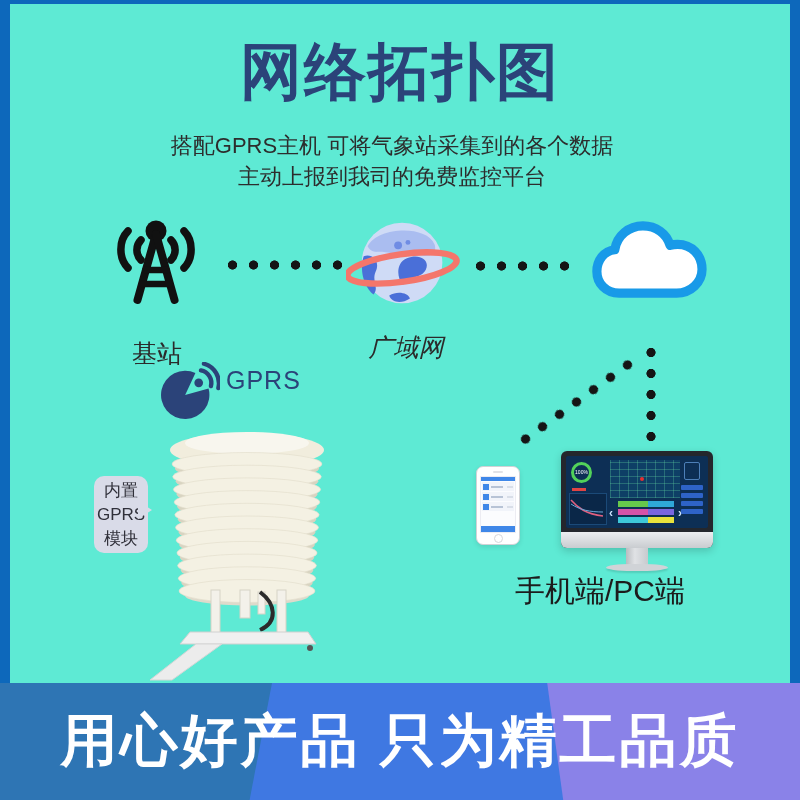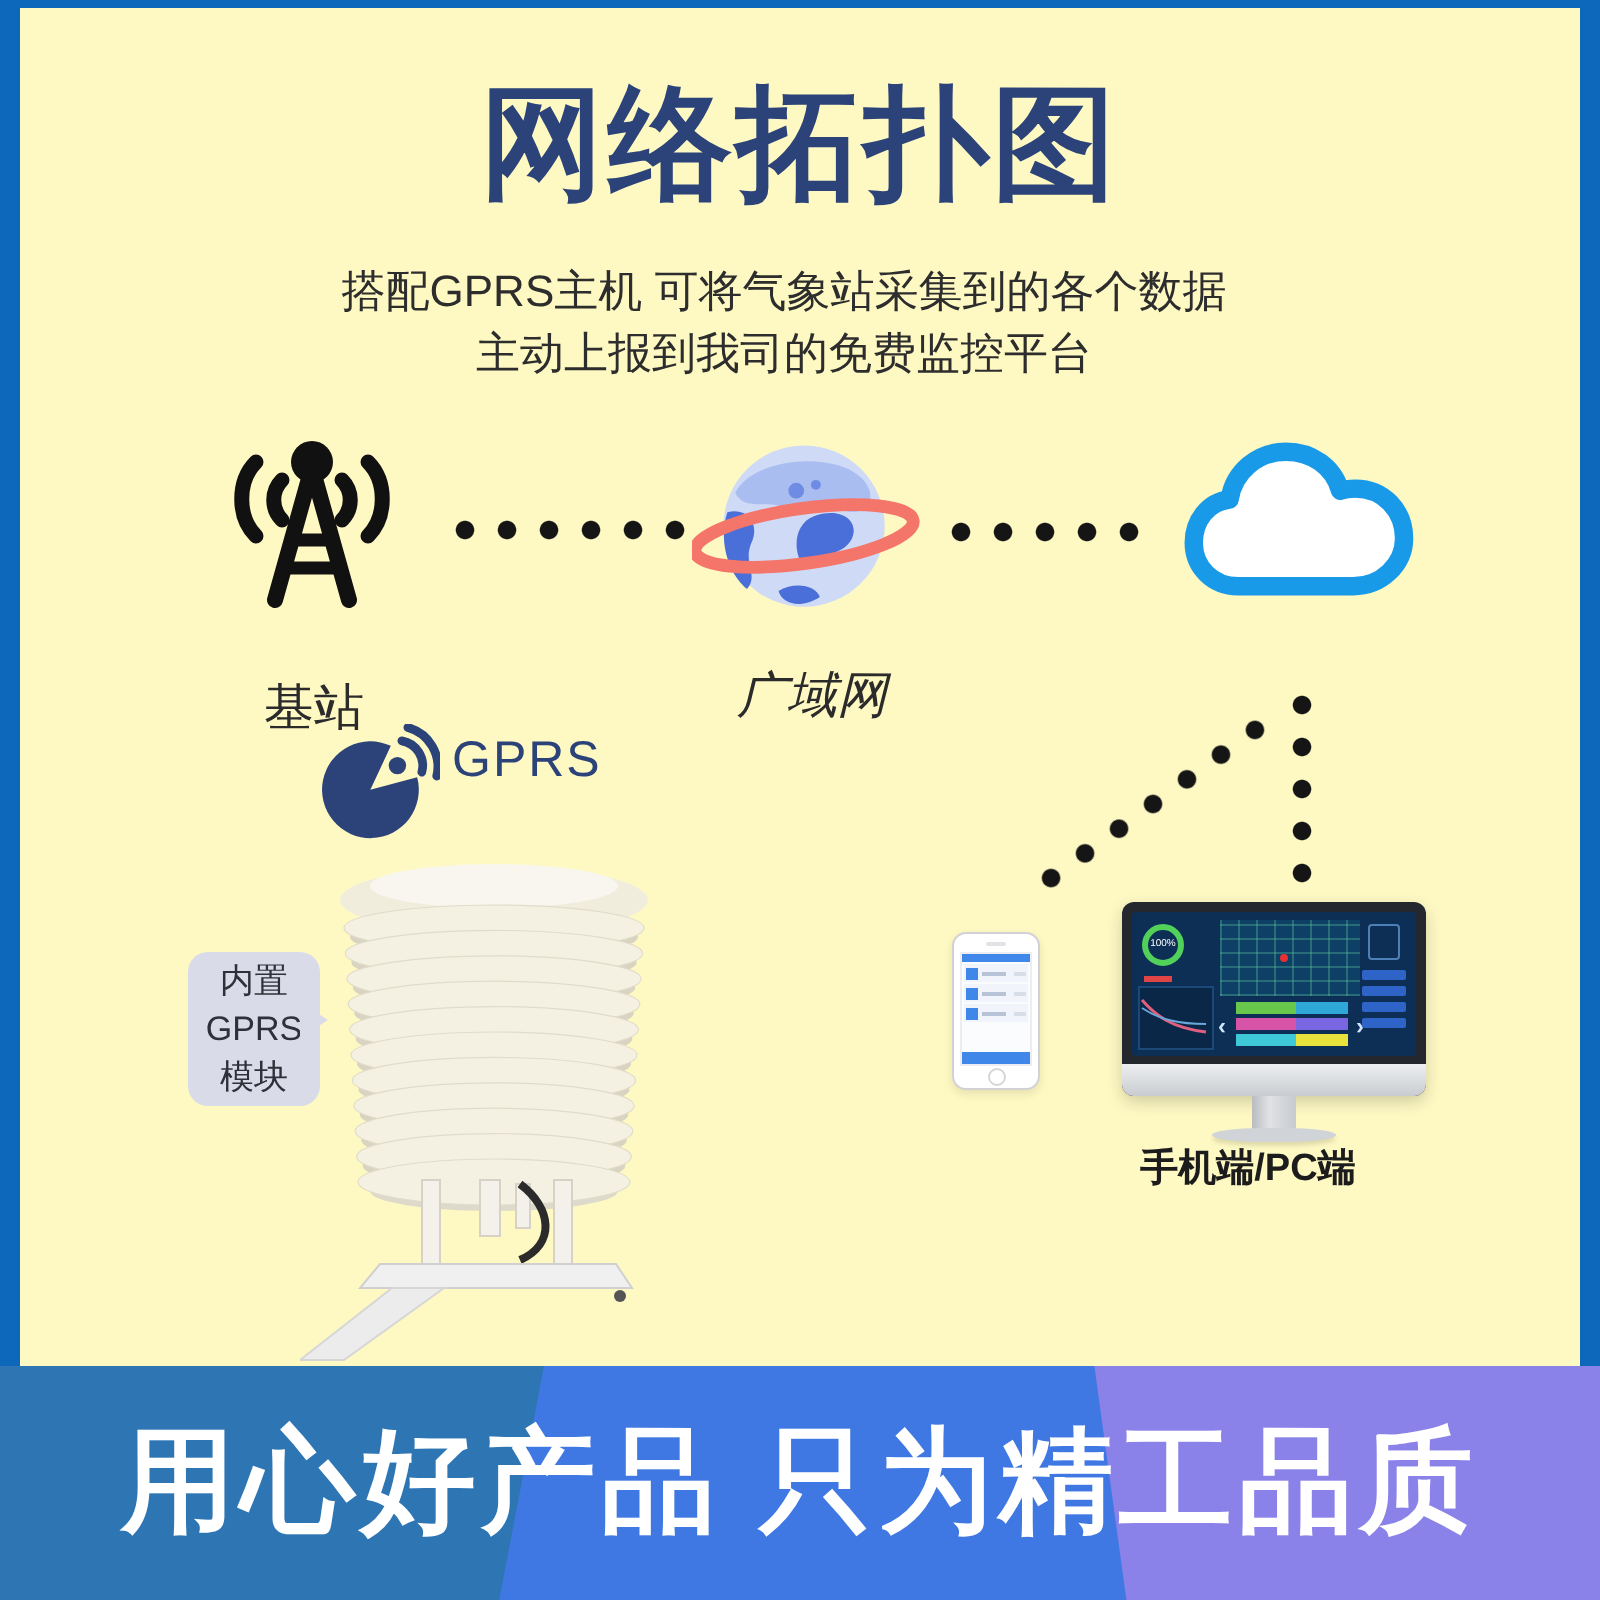--- a/index.html
+++ b/index.html
@@ -1,17 +1,17 @@
 <!DOCTYPE html>
 <html><head>
 <meta charset="utf-8">
 <style>
   html,body{margin:0;padding:0;}
   body{font-family:"Liberation Sans","DejaVu Sans",sans-serif;background:#fff;}
-  .page{position:relative;width:800px;height:800px;overflow:hidden;background:#fef9c3;}
+  .page{position:relative;width:800px;height:800px;overflow:hidden;background:#5eead4;}
 
   
   .frame-left,.frame-right{position:absolute;top:0;width:10px;height:800px;background:#0d68bb;z-index:1;}
   .frame-left{left:0;} .frame-right{right:0;}
   .frame-top{position:absolute;left:0;top:0;width:800px;height:4px;background:#0d68bb;z-index:1;}
 
   
   .title{position:absolute;left:0;top:30px;width:800px;text-align:center;
          font-size:62px;font-weight:900;letter-spacing:2px;color:#2b4379;}
   .subtitle{position:absolute;left:0;top:130px;width:784px;text-align:center;
@@ -34,21 +34,21 @@
           background-image:radial-gradient(circle closest-side,#151515 4.3px,transparent 4.9px);
           background-size:12px 21px;background-repeat:repeat-y;}
   .dots-diag{position:absolute;left:503px;top:396px;width:147px;height:12px;
           background-image:radial-gradient(circle closest-side,#151515 4.3px,transparent 4.9px);
           background-size:21px 12px;background-repeat:repeat-x;transform:rotate(-36deg);transform-origin:center;}
 
   
   .gprs-text{position:absolute;left:226px;top:366px;font-size:25px;color:#2b4379;letter-spacing:1px;font-weight:500;}
 
   
-  .bubble{position:absolute;left:94px;top:476px;width:66px;height:77px;background:#d9dbe8;border-radius:10px;
+  .bubble{position:absolute;left:94px;top:476px;width:54px;height:77px;background:#d9dbe8;border-radius:10px;
           text-align:center;font-size:17px;line-height:24px;color:#30303a;padding-top:3px;box-sizing:border-box;}
   .bubble:after{content:"";position:absolute;right:-13px;top:25px;width:0;height:0;
           border:9px solid transparent;border-left:14px solid #d9dbe8;}
 
   
   .phone{position:absolute;left:476px;top:466px;width:42px;height:77px;background:#fff;
          border:1px solid #d2d2d6;border-radius:7px;box-shadow:0 2px 5px rgba(0,0,0,.10);}
   .p-speaker{position:absolute;top:4px;left:50%;width:10px;height:2px;margin-left:-5px;background:#e2e2e6;border-radius:1px;}
   .phone-screen{position:absolute;left:3px;right:3px;top:9px;bottom:11px;background:#fbfcfe;border:1px solid #ececf2;overflow:hidden;}
   .p-header{height:4px;background:#3f87e8;}
@@ -82,22 +82,22 @@
   .m-right{position:absolute;right:3px;top:4px;width:26px;}
   .m-right .icon-box{width:14px;height:16px;border:1px solid #4d7fb8;border-radius:2px;margin:2px auto 5px;}
   .m-right .btn{width:22px;height:5px;background:#2e63c8;border-radius:1px;margin:0 auto 3px;}
   .m-chin{position:absolute;left:0;right:0;bottom:0;height:16px;border-radius:0 0 6px 6px;
           background:linear-gradient(#eceef0,#c9ccd0);color:#4a4d52;text-align:center;font-size:10px;line-height:16px;}
   .m-neck{position:absolute;left:50%;top:97px;width:22px;height:17px;margin-left:-11px;
           background:linear-gradient(90deg,#b9bcc0,#e0e2e5 40%,#c7cace);}
   .m-base{position:absolute;left:50%;top:113px;width:62px;height:7px;margin-left:-31px;
           background:#d0d3d7;border-radius:50%/60%;box-shadow:0 2px 2px rgba(0,0,0,.12);}
 
-  .devices-label{position:absolute;left:484px;top:571px;width:280px;text-align:center;
-                 font-size:19px;color:#1c1c1c;font-weight:700;}
+  .devices-label{position:absolute;left:460px;top:571px;width:280px;text-align:center;
+                 font-size:30px;color:#1c1c1c;font-weight:400;}
   .note{position:absolute;left:300px;top:625px;width:430px;text-align:center;
         font-size:22px;color:#141414;font-weight:500;}
 
   
   .banner{position:absolute;left:0;top:683px;width:800px;height:117px;background:#3f78e2;z-index:5;overflow:hidden;}
   .banner .seg{position:absolute;inset:0;}
   .banner .seg.left{background:#2e75b4;clip-path:polygon(0 0,34% 0,31.2% 100%,0 100%);}
   .banner .seg.right{background:#8a82e8;clip-path:polygon(68.4% 0,100% 0,100% 100%,70.4% 100%);}
   .banner-text{position:absolute;left:0;top:0;width:800px;height:117px;display:flex;align-items:center;justify-content:center;
                color:#ffffff;font-size:57px;font-weight:900;letter-spacing:3px;white-space:nowrap;}

